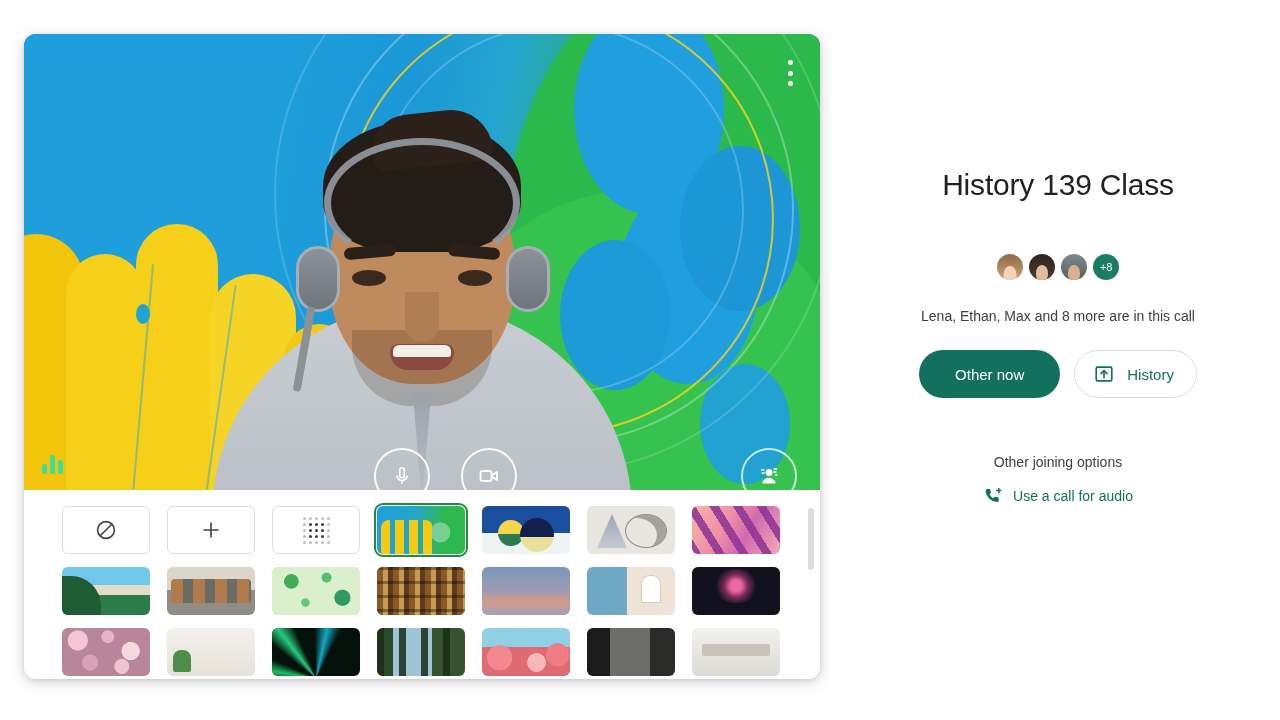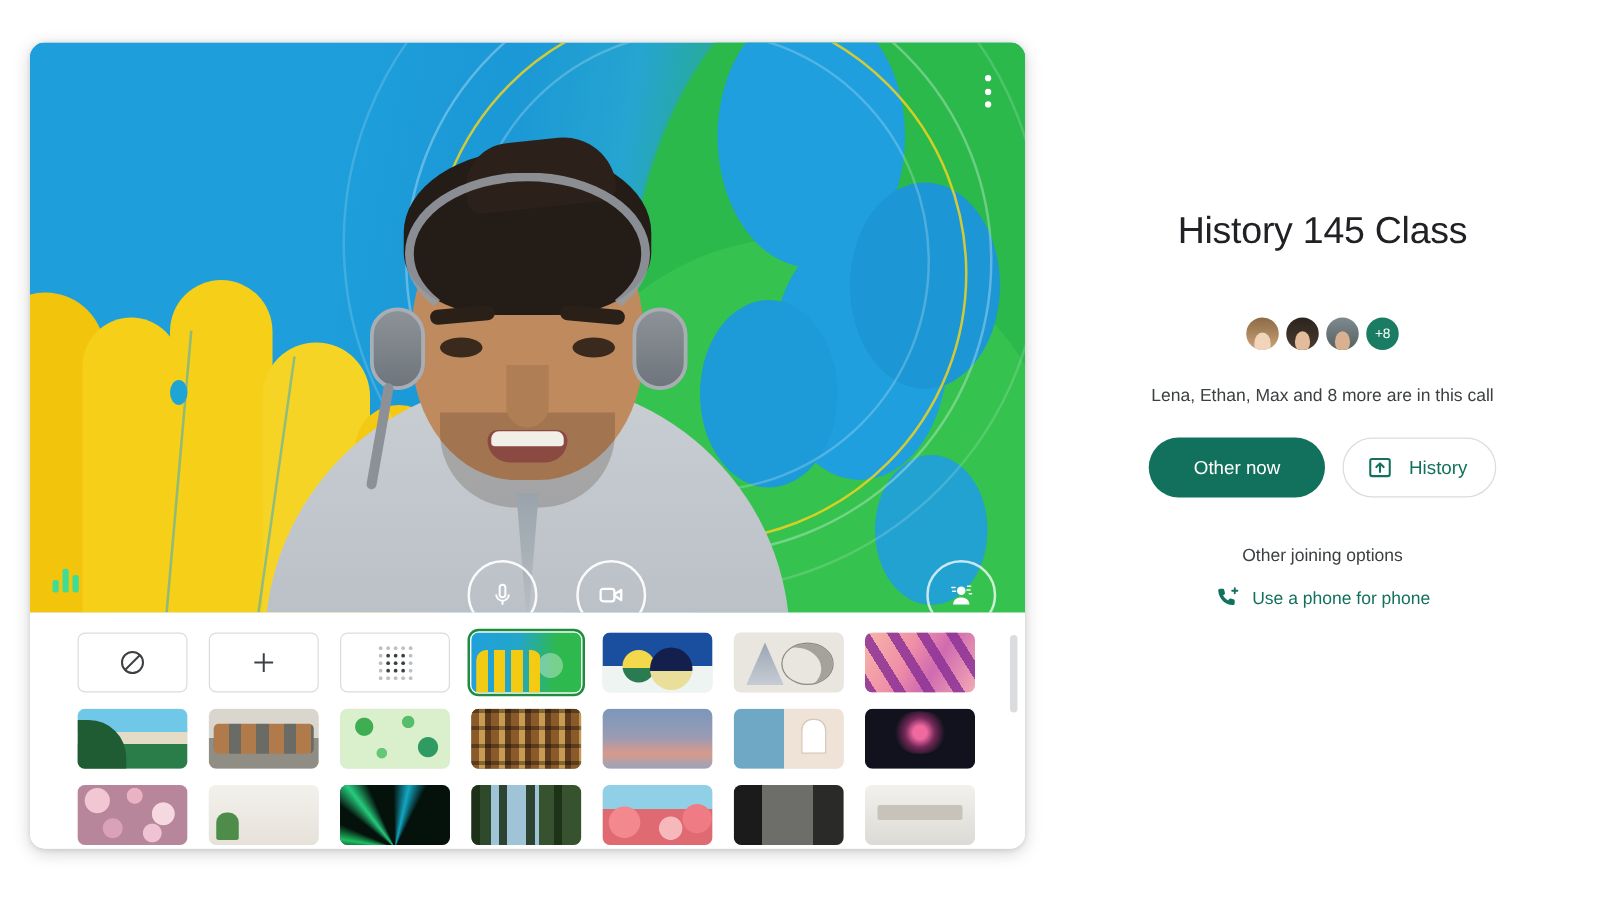--- a/index.html
+++ b/index.html
@@ -578,21 +578,21 @@
     background: #ffffff;
     color: #12715c;
     font-size: 15px;
     font-weight: 500;
     border: 1px solid #dadce0;
     cursor: pointer;
     font-family: inherit;
     display: flex; align-items: center; gap: 12px;
   }
   .other-options {
-    margin-top: 38px;
+    margin-top: 56px;
     font-size: 14px;
     font-weight: 500;
     color: #3c4043;
   }
   .phone-link {
     margin-top: 16px;
     display: flex;
     align-items: center;
     gap: 10px;
     color: #12715c;
@@ -804,21 +804,21 @@
       </div>
 
       <div class="scrollbar-track">
         <div class="scrollbar-thumb"></div>
       </div>
     </div>
   </div>
 
   <div class="join-panel">
 
-    <div class="meeting-title">History 145 Class</div>
+    <div class="meeting-title">History 139 Class</div>
 
     <div class="avatars">
       <div class="avatar a1"></div>
       <div class="avatar a2"></div>
       <div class="avatar a3"></div>
       <div class="avatar-more">+8</div>
     </div>
 
     <div class="participants-line">Lena, Ethan, Max and 8 more are in this call</div>
 
@@ -834,16 +834,16 @@
       </button>
     </div>
 
     <div class="other-options">Other joining options</div>
 
     <div class="phone-link">
       <svg width="20" height="20" viewBox="0 0 24 24">
         <path d="M5 3.5c-1.2 0-2 .9-1.9 2 .6 7.6 6.2 13.2 13.8 13.8 1.1.1 2-.7 2-1.9v-2.2c0-.8-.5-1.4-1.2-1.6l-2.6-.6c-.6-.2-1.3.1-1.7.6l-.9 1.2a12 12 0 0 1-4.8-4.8l1.2-.9c.5-.4.8-1.1.6-1.7l-.6-2.6C8.7 4 8.1 3.5 7.3 3.5z" fill="#12715c"></path>
         <path d="M19 3v5M16.5 5.5h5" stroke="#12715c" stroke-width="1.8" stroke-linecap="round"></path>
       </svg>
-      <span>Use a phone for phone</span>
+      <span>Use a call for audio</span>
     </div>
   </div>
 </div>
 
 </body></html>

